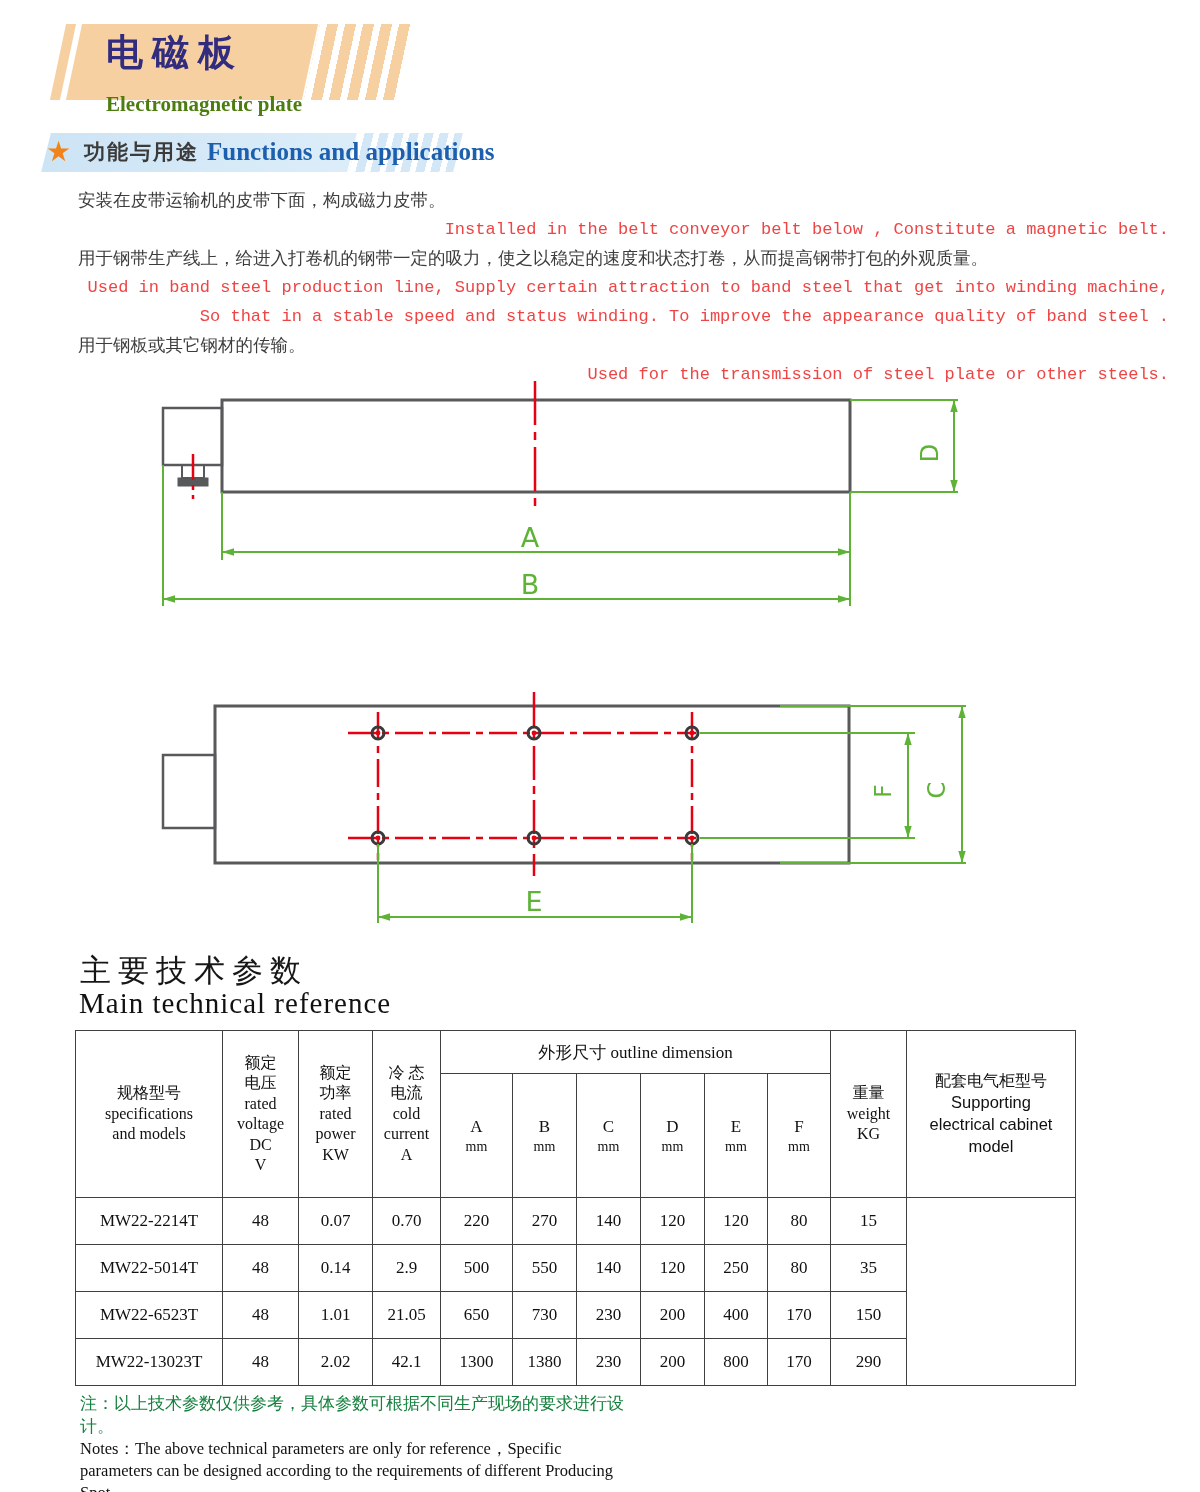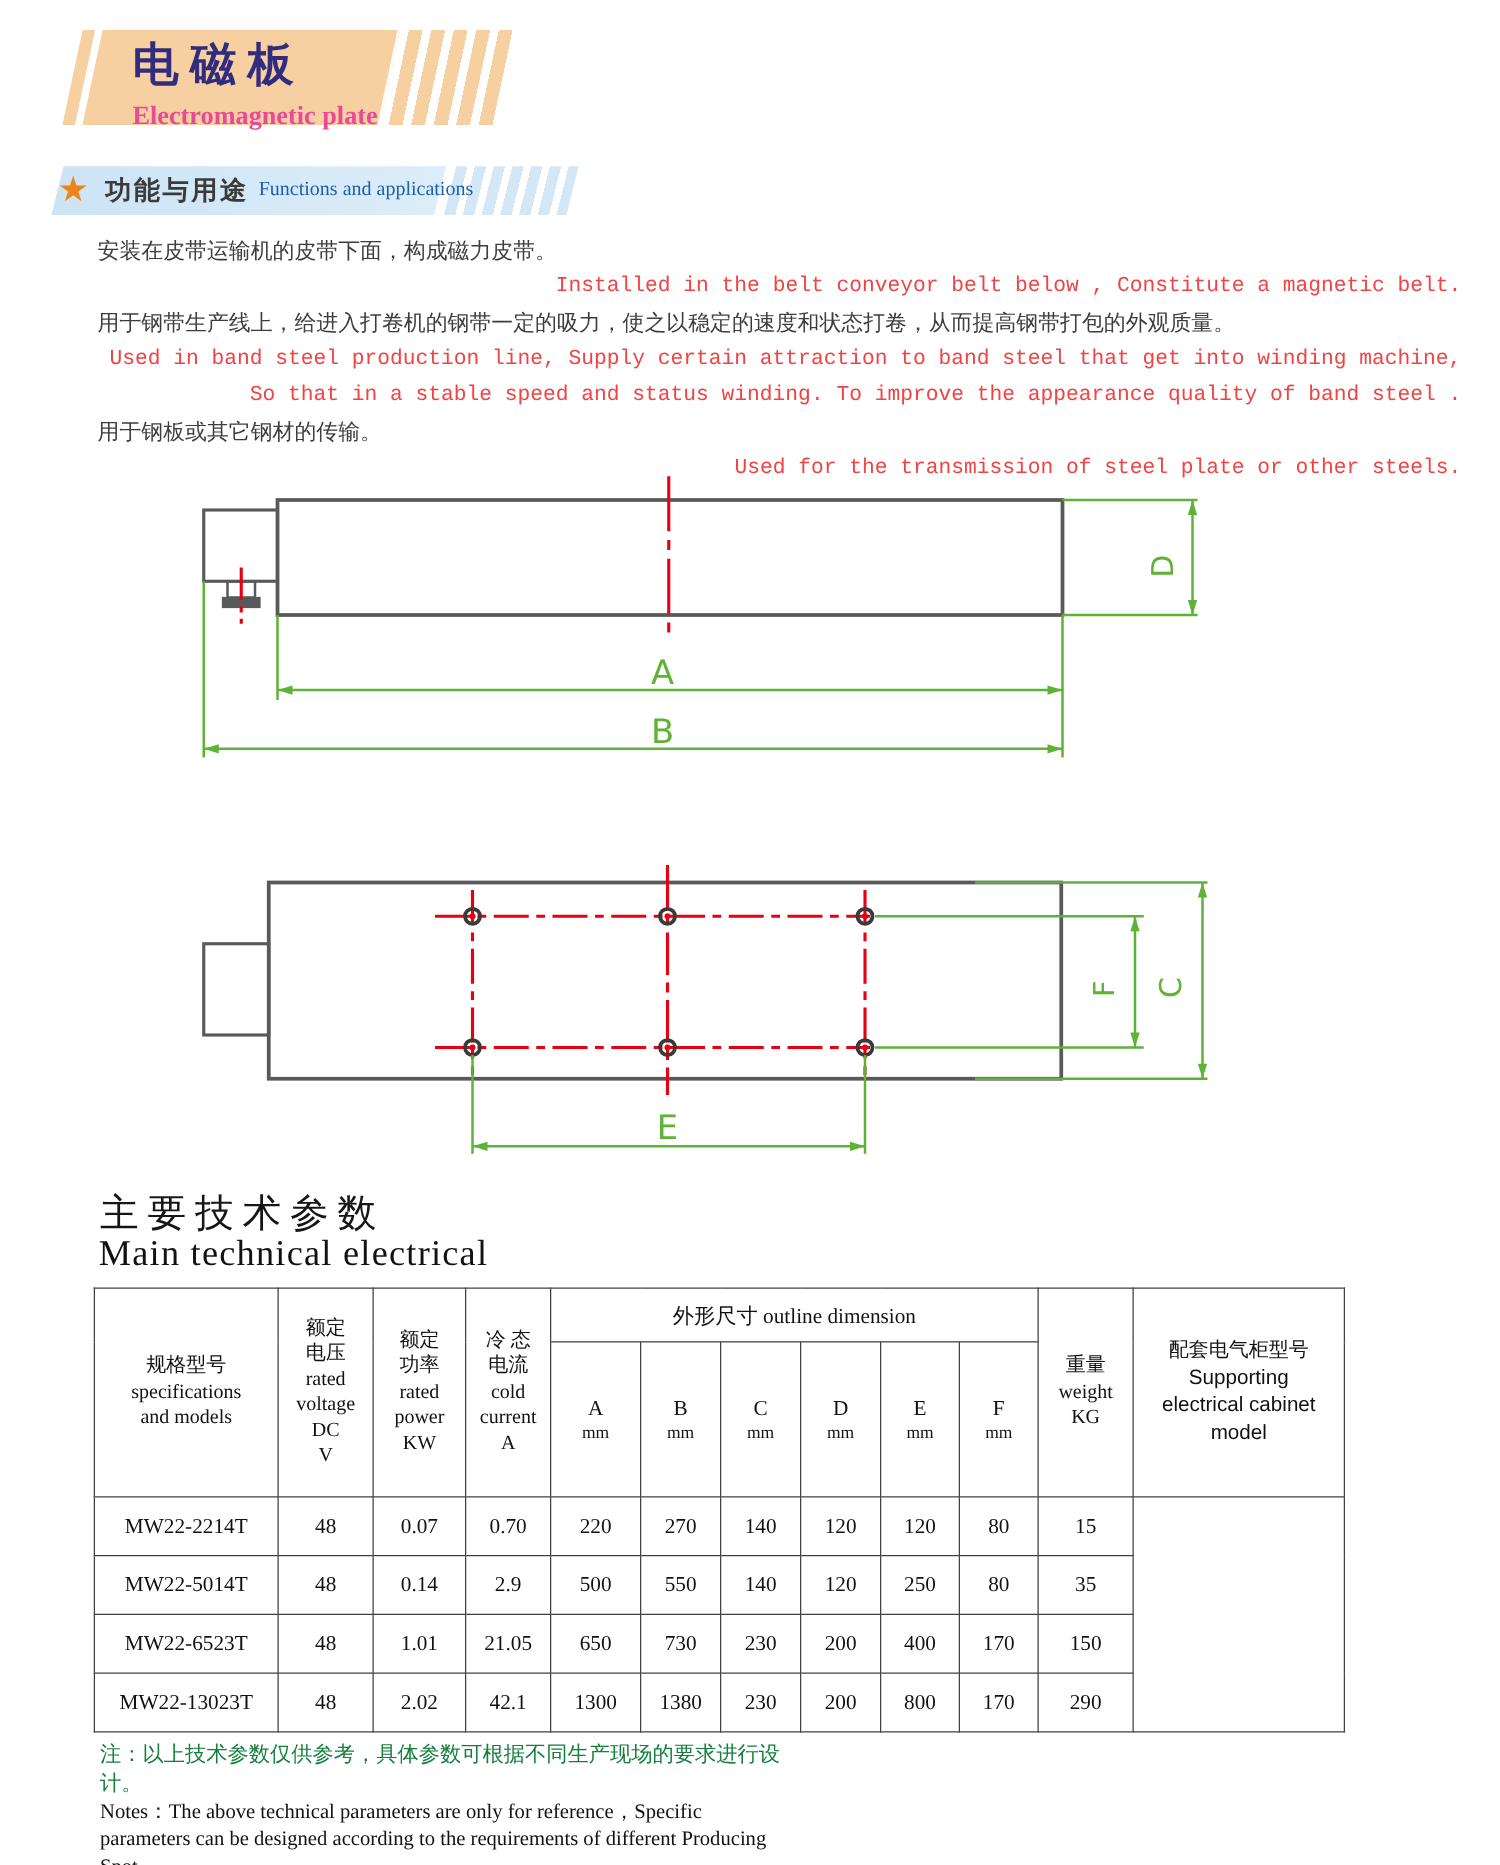--- a/index.html
+++ b/index.html
@@ -6,31 +6,31 @@
   #page{position:relative;width:1188px;height:1492px;background:#ffffff;overflow:hidden;
         font-family:"Liberation Sans","DejaVu Sans",sans-serif;}
 
   
   .banner{position:absolute;left:58px;top:24px;width:252px;height:76px;background:#f6d0a0;transform:skewX(-12deg);}
   .banner .inner-stripe{position:absolute;top:0;height:100%;background:#ffffff;}
   .banner-stripes{position:absolute;left:312px;top:24px;width:92px;height:76px;transform:skewX(-12deg);
         background:repeating-linear-gradient(90deg,#ffffff 0 7px,#f6d0a0 7px 18px);}
   .banner-text{position:absolute;left:106px;top:33px;}
   .t-zh{font-family:"Liberation Serif","DejaVu Serif",serif;font-size:37px;font-weight:bold;color:#322c7e;letter-spacing:9px;line-height:40px;}
-  .t-en{font-family:"Liberation Serif","DejaVu Serif",serif;font-size:21px;font-weight:bold;color:#ec4899;line-height:24px;margin-top:7px;}
+  .t-en{font-family:"Liberation Serif","DejaVu Serif",serif;font-size:21px;font-weight:bold;color:#4d7c0f;line-height:24px;margin-top:19px;}
 
   
   .func-bar{position:absolute;left:46px;top:133px;width:306px;height:39px;transform:skewX(-14deg);
         background:linear-gradient(90deg,#cde4f5,#dcedf9);}
   .func-stripes{position:absolute;left:354px;top:133px;width:104px;height:39px;transform:skewX(-14deg);
         background:repeating-linear-gradient(90deg,#ffffff 0 6px,#d3e7f7 6px 15px);}
   .star{position:absolute;left:46px;top:136px;font-size:28px;color:#f0841a;line-height:32px;}
   .func-title{position:absolute;left:84px;top:138px;white-space:nowrap;}
   .func-zh{font-size:21px;font-weight:bold;color:#3b3b3b;letter-spacing:2px;vertical-align:middle;}
-  .func-en{font-family:"Liberation Serif","DejaVu Serif",serif;font-size:16px;font-weight:normal;color:#1c5fae;margin-left:8px;vertical-align:middle;margin-top:12px;}
+  .func-en{font-family:"Liberation Serif","DejaVu Serif",serif;font-size:25px;font-weight:bold;color:#1c5fae;margin-left:8px;vertical-align:middle;margin-top:12px;}
 
   
   .intro{position:absolute;left:45px;top:186px;width:1124px;}
   .intro p{margin:0;line-height:29px;text-indent:33px;}
   .p-zh{font-size:17.5px;color:#3d3d3d;}
   .p-en{font-family:Liberation Mono, monospace;font-size:17px;color:#ef4444;text-align:right;}
 
   
   .svg1{position:absolute;left:140px;top:374px;}
   .svg2{position:absolute;left:140px;top:688px;}
@@ -164,21 +164,21 @@
       <line x1="238" y1="156" x2="238" y2="235"></line>
       <line x1="552" y1="156" x2="552" y2="235"></line>
       <line x1="238" y1="229" x2="552" y2="229" marker-start="url(#arw)" marker-end="url(#arw)"></line>
     </g>
     <text class="dimtxt" x="394" y="223" font-size="27" text-anchor="middle">E</text>
     <text class="dimtxt" x="751" y="103" font-size="23" text-anchor="middle" transform="rotate(-90 751 103)">F</text>
     <text class="dimtxt" x="805" y="102" font-size="24" text-anchor="middle" transform="rotate(-90 805 102)">C</text>
   </svg>
 
   <div class="param-zh">主要技术参数</div>
-  <div class="param-en">Main technical electrical</div>
+  <div class="param-en">Main technical reference</div>
 
   <table class="ptable">
     <colgroup>
       <col style="width:147px">
         <col style="width:76px">
         <col style="width:74px">
         <col style="width:68px">
       <col style="width:72px">
         <col style="width:64px">
         <col style="width:64px">

